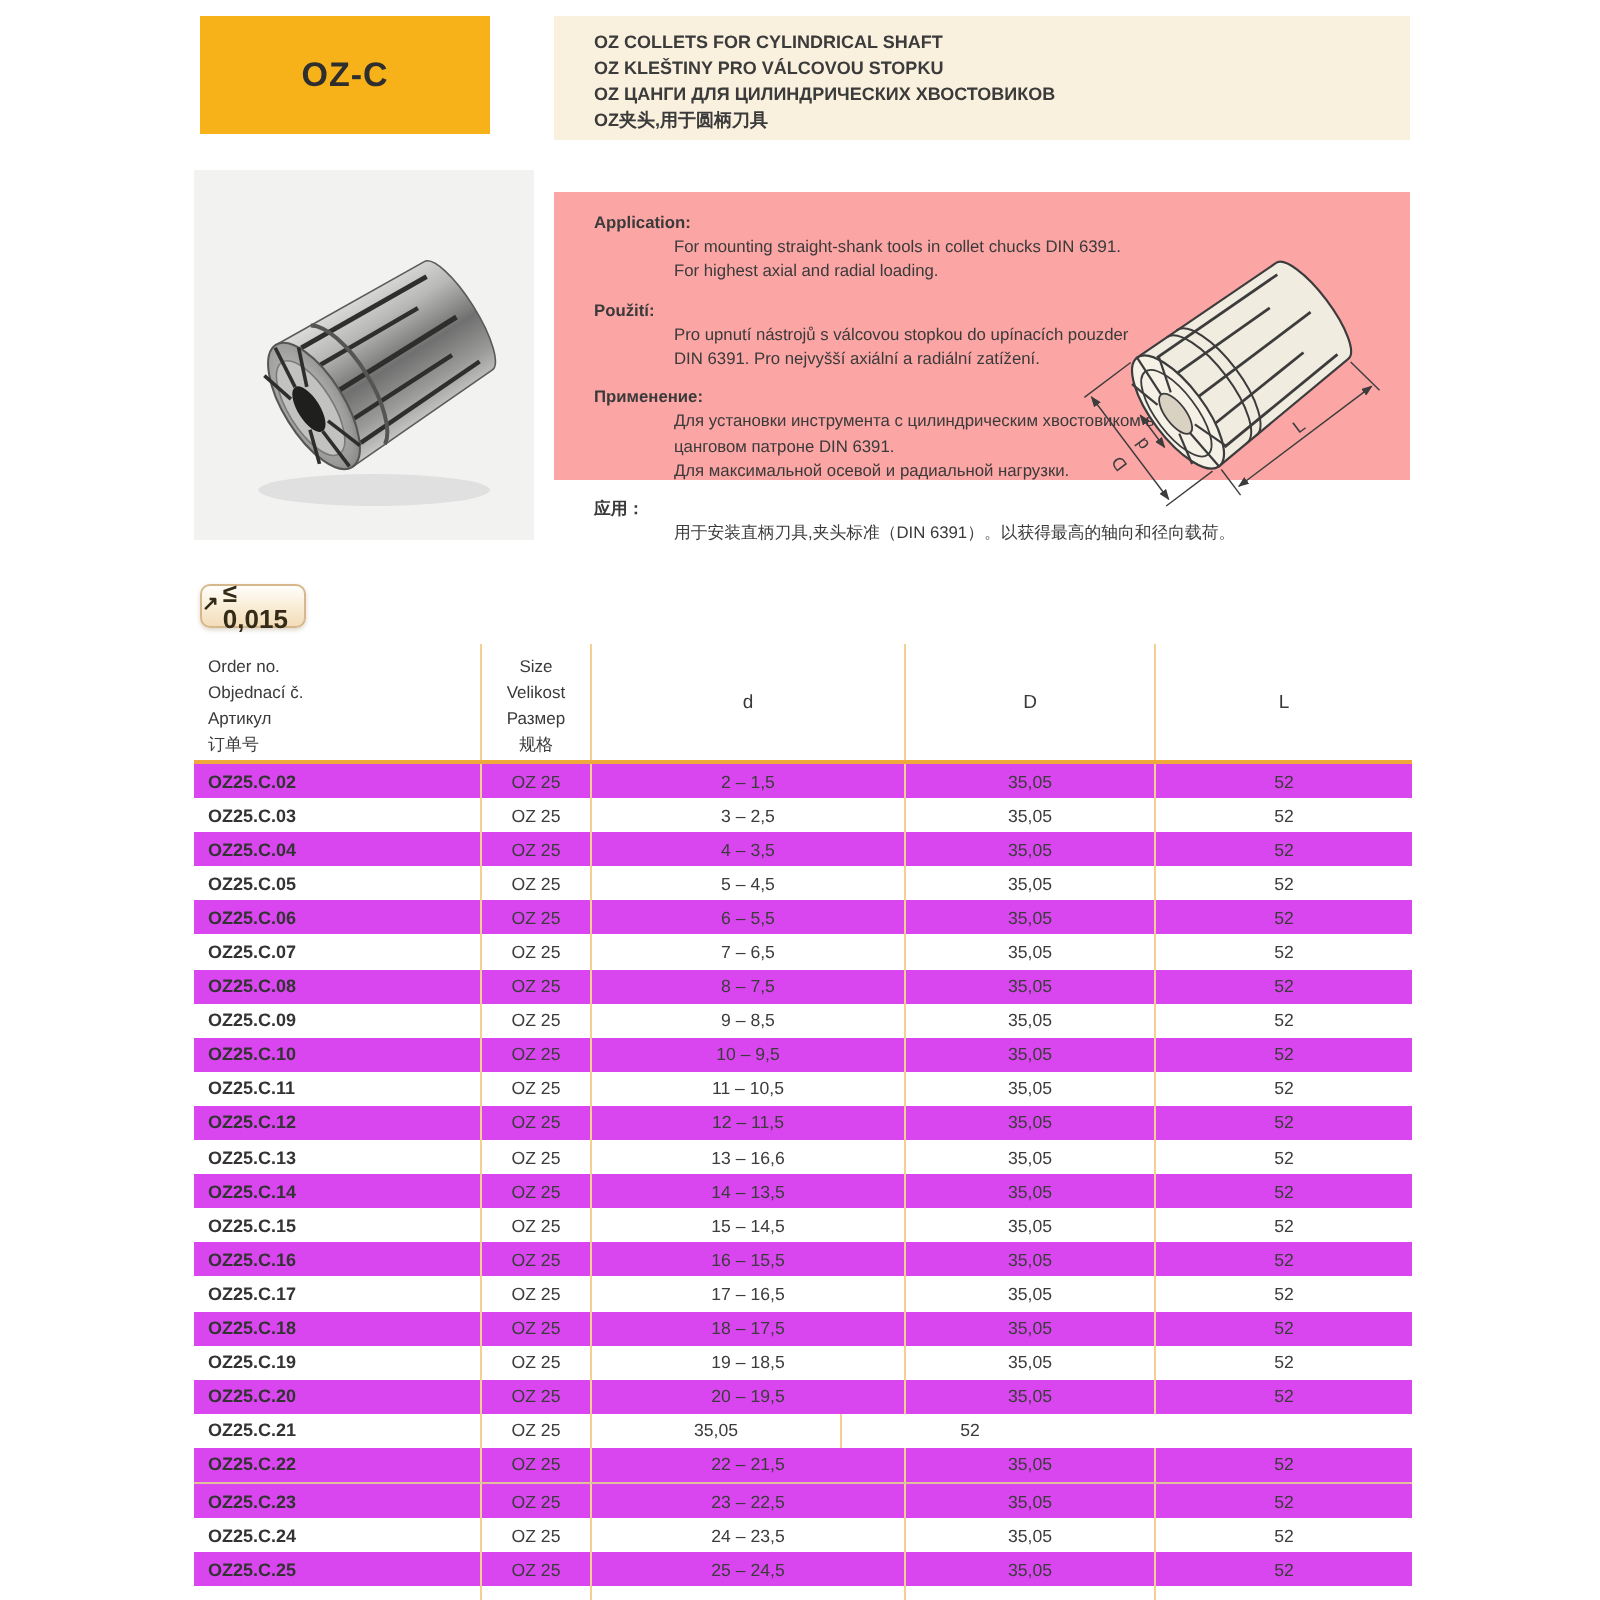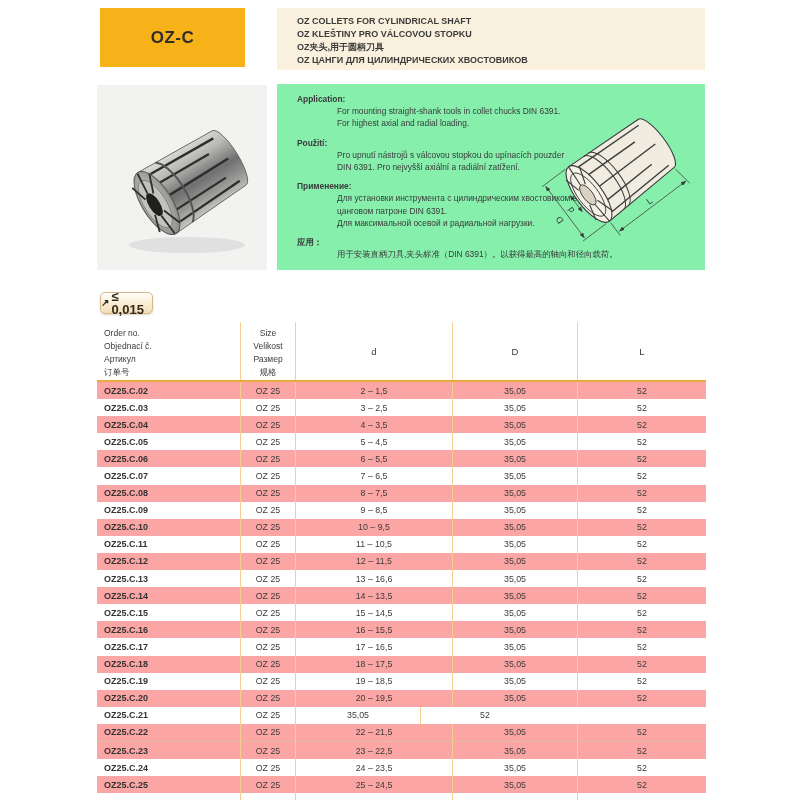--- a/index.html
+++ b/index.html
@@ -11,21 +11,21 @@
             display:flex;align-items:center;justify-content:center;}
   .code-box span{font-size:17px;font-weight:bold;color:#2e2e2e;letter-spacing:.5px;}
   .title-box{position:absolute;left:277px;top:8px;width:428px;height:62px;background:#faf0de;
              padding:7px 0 0 20px;box-sizing:border-box;}
   .title-box div{font-size:9px;font-weight:bold;line-height:13px;color:#3b3b3b;white-space:nowrap;}
 
   
   .photo-box{position:absolute;left:97px;top:85px;width:170px;height:185px;background:#f2f2f1;}
 
   
-  .app-box{position:absolute;left:277px;top:84px;width:428px;height:186px;background:#86efac;}
+  .app-box{position:absolute;left:277px;top:96px;width:428px;height:144px;background:#fca5a5;}
   .app-text{position:absolute;left:20px;top:9px;}
   .app-section{margin-bottom:7px;}
   .app-section .hd{font-weight:bold;font-size:8.4px;line-height:12.2px;white-space:nowrap;}
   .app-section .ln{font-size:8.4px;line-height:12.2px;white-space:nowrap;padding-left:40px;}
   .tech-drawing{position:absolute;right:2px;top:18px;}
 
   
   .badge{position:absolute;left:100px;top:292px;width:53px;height:22px;border:1px solid #d6b88c;
          border-radius:5px;background:linear-gradient(180deg,#fffefb 0%,#f9ecd4 55%,#f2ddba 100%);
          box-shadow:0 1px 2px rgba(120,90,40,.25);display:flex;align-items:center;justify-content:center;gap:2px;
@@ -38,39 +38,39 @@
   .thead{display:flex;height:58px;border-bottom:2px solid #efa83c;box-sizing:content-box;}
   .c0{width:143px;} .c1{width:55px;} .c2{width:157px;} .c3{width:125px;} .c4{width:129px;}
   .thead>div, .trow>div{box-sizing:border-box;flex:none;}
   .thead .c1,.thead .c2,.thead .c3,.thead .c4,
   .trow .c1,.trow .c2,.trow .c3,.trow .c4{border-left:1px solid #f6ce92;}
   .hcol{font-size:8.5px;line-height:13px;padding-top:5px;}
   .hcol.left{text-align:left;padding-left:7px;}
   .hcol.center{text-align:center;}
   .hletter{display:flex;align-items:center;justify-content:center;font-size:9.5px;}
   .trow{display:flex;height:17.1px;background:#ffffff;}
-  .trow.cream{background:#fca5a5;}
+  .trow.cream{background:#d946ef;}
   .trow .cell{display:flex;align-items:center;font-size:8.8px;color:#3c3c3c;}
   .trow .c0{font-weight:bold;font-size:9px;color:#333333;padding-left:7px;}
   .trow .c1,.trow .c2,.trow .c3,.trow .c4{justify-content:center;}
   .section-divider{height:1px;background:#dfc09a;}
 </style>
 </head>
 <body>
 
 <div id="page">
 
   <div class="code-box">
     <span>OZ-C</span>
   </div>
   <div class="title-box">
       <div>OZ COLLETS FOR CYLINDRICAL SHAFT</div>
       <div>OZ KLEŠTINY PRO VÁLCOVOU STOPKU</div>
+      <div>OZ ЦАНГИ ДЛЯ ЦИЛИНДРИЧЕСКИХ ХВОСТОВИКОВ</div>
       <div>OZ夹头,用于圆柄刀具</div>
-      <div>OZ ЦАНГИ ДЛЯ ЦИЛИНДРИЧЕСКИХ ХВОСТОВИКОВ</div>
     </div>
 
   <div class="photo-box">
     <svg width="170" height="185" viewBox="0 0 170 185">
       <defs>
         <linearGradient id="metal" x1="0" y1="0" x2="0" y2="1">
           <stop offset="0" stop-color="#dcdcda"></stop>
           <stop offset="0.25" stop-color="#b8b8b6"></stop>
           <stop offset="0.55" stop-color="#707070"></stop>
           <stop offset="0.8" stop-color="#9a9a98"></stop>

